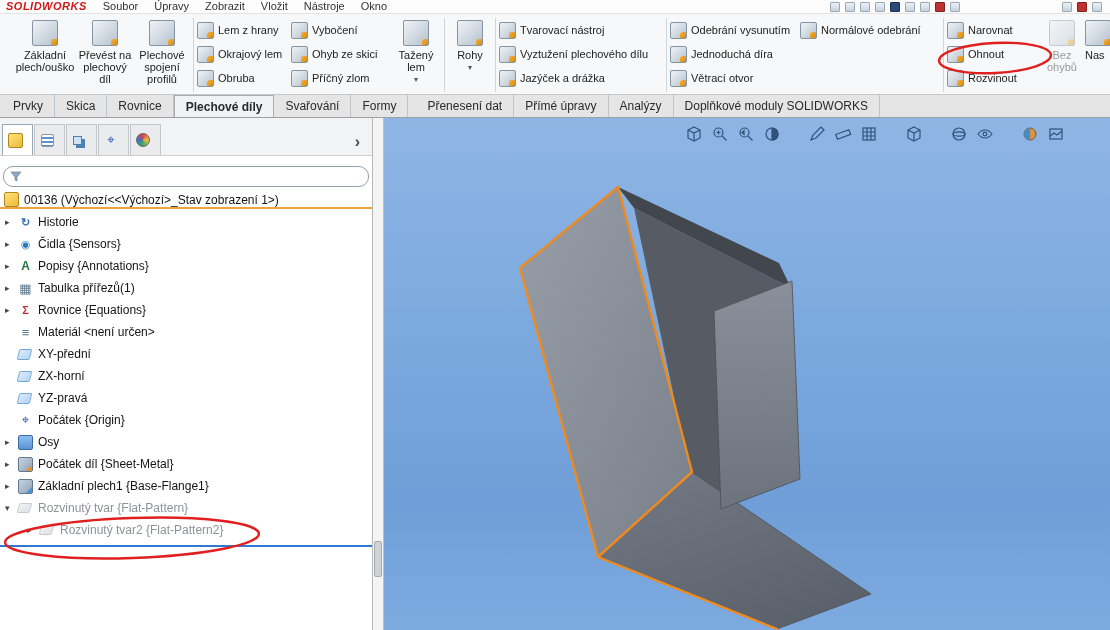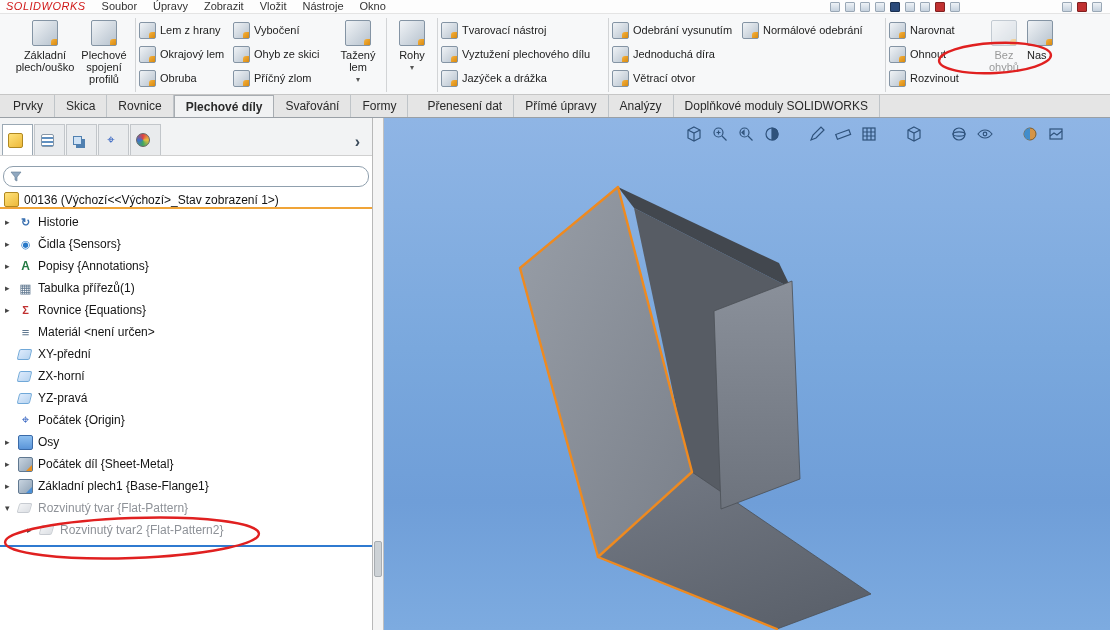--- a/index.html
+++ b/index.html
@@ -1,21 +1,21 @@
 <!DOCTYPE html>
 <html><head>
 <meta charset="utf-8">
 <style>
   *{box-sizing:border-box;margin:0;padding:0}
   html,body{width:1110px;height:630px;overflow:hidden;font-family:"Liberation Sans",sans-serif;background:#fff;position:relative}
 
   
   .menustrip{position:absolute;top:0;left:0;right:0;height:14px;background:#fdfdfd;border-bottom:1px solid #e4e4e4;overflow:hidden}
   .menurow{display:flex;align-items:center;gap:16px;height:22px;margin-top:-5px;padding-left:6px;font-size:11px;color:#333}
-  .logo{color:#d01818;font-weight:normal;font-style:italic;font-size:11px;letter-spacing:.5px;white-space:nowrap}
+  .logo{color:#d01818;font-weight:bold;font-style:italic;font-size:11px;letter-spacing:.5px;white-space:nowrap}
   .menuitem{white-space:nowrap}
   .menuicons{position:absolute;top:2px;display:flex;gap:5px}
   .mi{width:10px;height:10px;border:1px solid #9aa8b6;background:linear-gradient(#eef2f6,#c6d2de);border-radius:1px}
   .mi.dark{background:#2a4a7a;border-color:#1a3050}
   .mi.red{background:#c03030;border-color:#802020}
 
   
   .ribbon{position:absolute;top:14px;left:0;right:0;height:81px;background:#f7f8f9;border-bottom:1px solid #c6c6c6;display:flex;align-items:flex-start;padding:2px 0 0 14px;overflow:hidden}
   .rbig{width:62px;height:76px;display:flex;flex-direction:column;align-items:center;padding-top:4px;gap:3px;font-size:11px;line-height:12px;text-align:center;color:#222;flex:0 0 auto}
   .rbig.w58{width:58px}.rbig.w56{width:56px}.rbig.w50{width:50px}.rbig.w44{width:44px}.rbig.w46{width:46px}
@@ -121,20 +121,24 @@
     <span class="mi red"></span>
     <span class="mi"></span>
   </div>
 </div>
 
 <div class="ribbon">
   <div class="rbig">
     <span class="ricon lg"></span>
     <span>Základní plech/ouško</span>
   </div>
+  <div class="rbig w58">
+    <span class="ricon lg"></span>
+    <span>Převést na plechový díl</span>
+  </div>
   <div class="rbig w56">
     <span class="ricon lg"></span>
     <span>Plechové spojení profilů</span>
   </div>
   <div class="rsep"></div>
   <div class="rcol c1">
     <div class="rsmall">
       <span class="ricon"></span>
       <span>Lem z hrany</span>
     </div>

